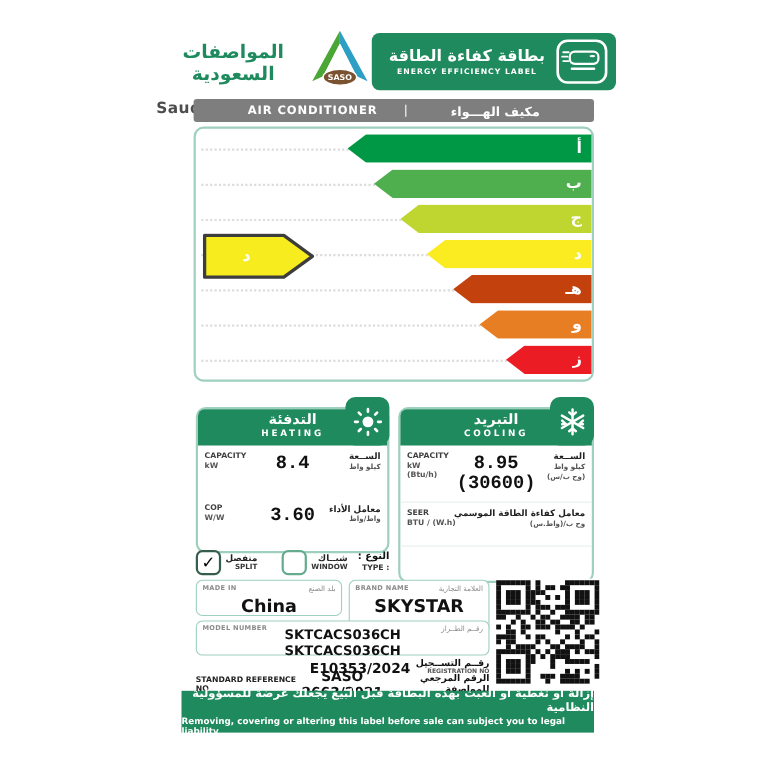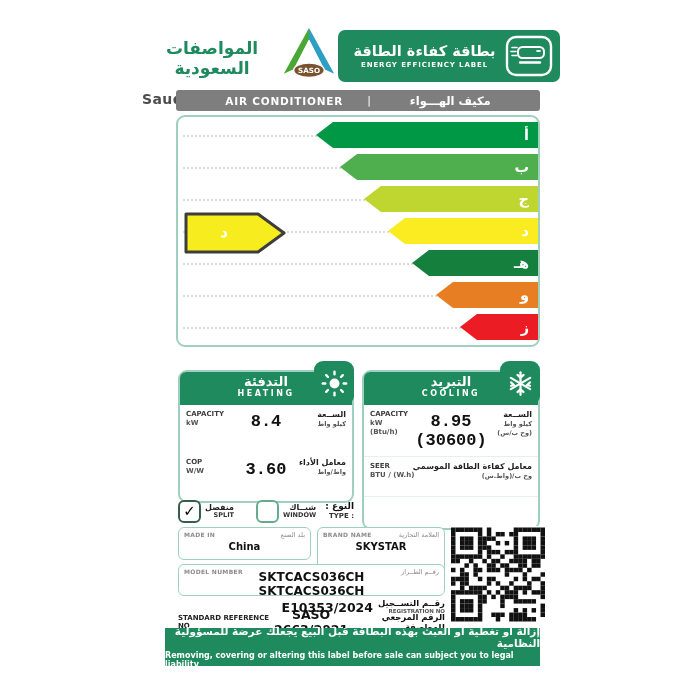--- a/index.html
+++ b/index.html
@@ -80,21 +80,21 @@
   .type-lbl{margin-left:auto;text-align:right;line-height:1.2;}
   .type-ar{font-size:9px;font-weight:bold;direction:rtl;color:#111;}
   .type-en{font-size:7px;font-weight:bold;color:#333;}
   .win-group{margin-left:22px;display:flex;align-items:center;justify-content:center;}
   .split-group{display:flex;align-items:center;}
 
   
   .dbox{position:absolute;border:1.5px solid var(--teal);border-radius:6px;background:#fff;}
   .dbox .den{position:absolute;left:5px;top:3px;font-size:6px;font-weight:bold;color:#8a8a8a;letter-spacing:.3px;}
   .dbox .dar{position:absolute;right:5px;top:3px;font-size:6.5px;color:#8a8a8a;direction:rtl;}
-  .dbox .dval{position:absolute;left:0;right:0;top:13px;text-align:center;font-size:10px;font-weight:bold;color:#111;}
+  .dbox .dval{position:absolute;left:0;right:0;top:13px;text-align:center;font-size:16px;font-weight:bold;color:#111;}
   .made-box{left:38px;top:502px;width:133px;height:33px;}
   .brand-box{left:177px;top:502px;width:128px;height:50px;}
   .model-box{left:38px;top:539px;width:267px;height:32px;}
   .model-box .dval{top:6px;line-height:1.15;font-size:12px;}
   .qr-wrap{position:absolute;left:311px;top:501px;width:94px;height:97px;background:#fff;}
   .qr-wrap svg{width:100%;height:100%;}
   .reg-row{position:absolute;left:38px;top:573px;width:267px;height:20px;}
   .reg-val{position:absolute;right:72px;top:2px;font-size:12.5px;font-weight:bold;color:#111;}
   .reg-lbl{position:absolute;right:0;top:0;text-align:right;line-height:1.2;}
   .reg-ar{font-size:8.5px;font-weight:bold;direction:rtl;color:#111;}
@@ -176,21 +176,21 @@
         </div>
     </div>
     <div class="rrow">
       <div class="dot"></div>
       <div class="bar g3" style="background: rgb(251, 236, 34);">
           <span class="glyph">د</span>
         </div>
     </div>
     <div class="rrow">
       <div class="dot"></div>
-      <div class="bar g4" style="background: #15803d;">
+      <div class="bar g4" style="background: #c2410c;">
           <span class="glyph">هـ</span>
         </div>
     </div>
     <div class="rrow">
       <div class="dot"></div>
       <div class="bar g5" style="background: rgb(232, 126, 36);">
           <span class="glyph">و</span>
         </div>
     </div>
     <div class="rrow">

